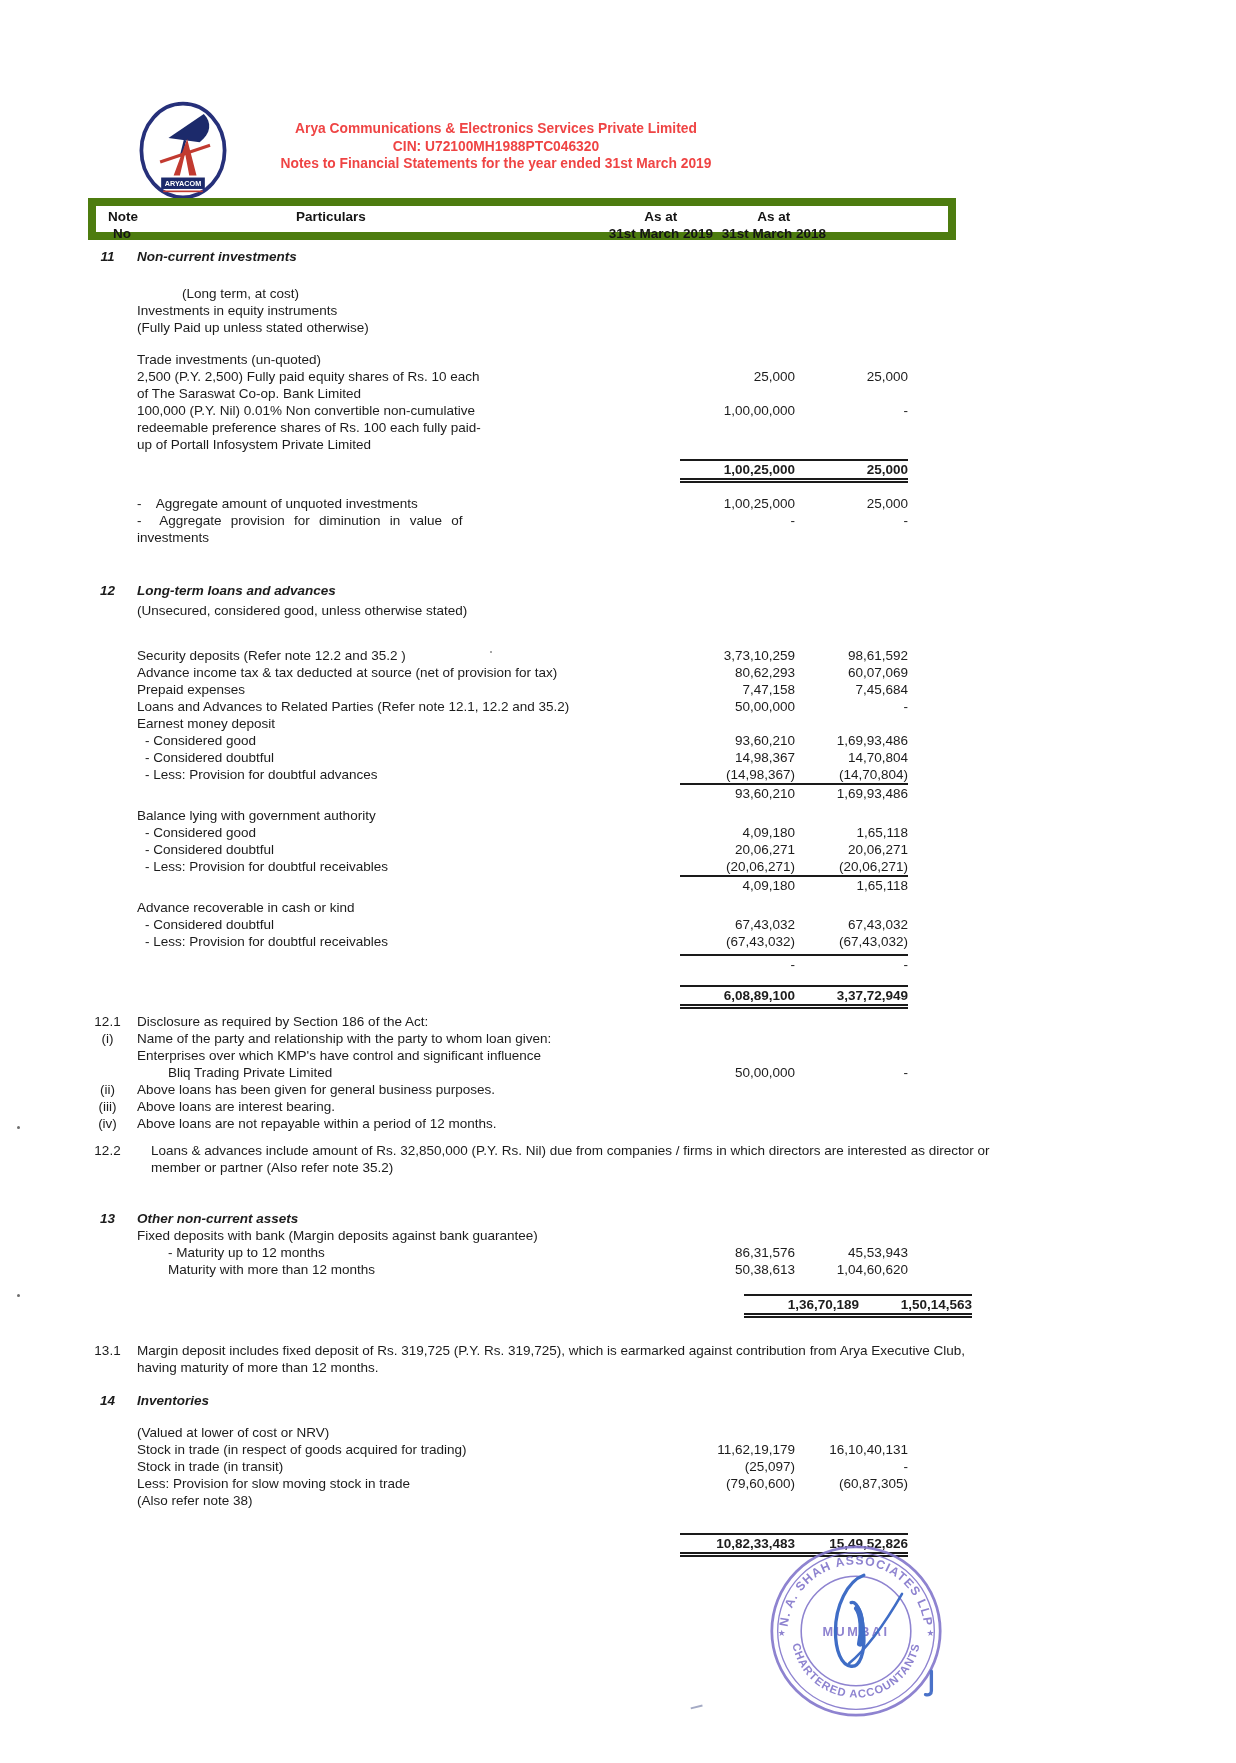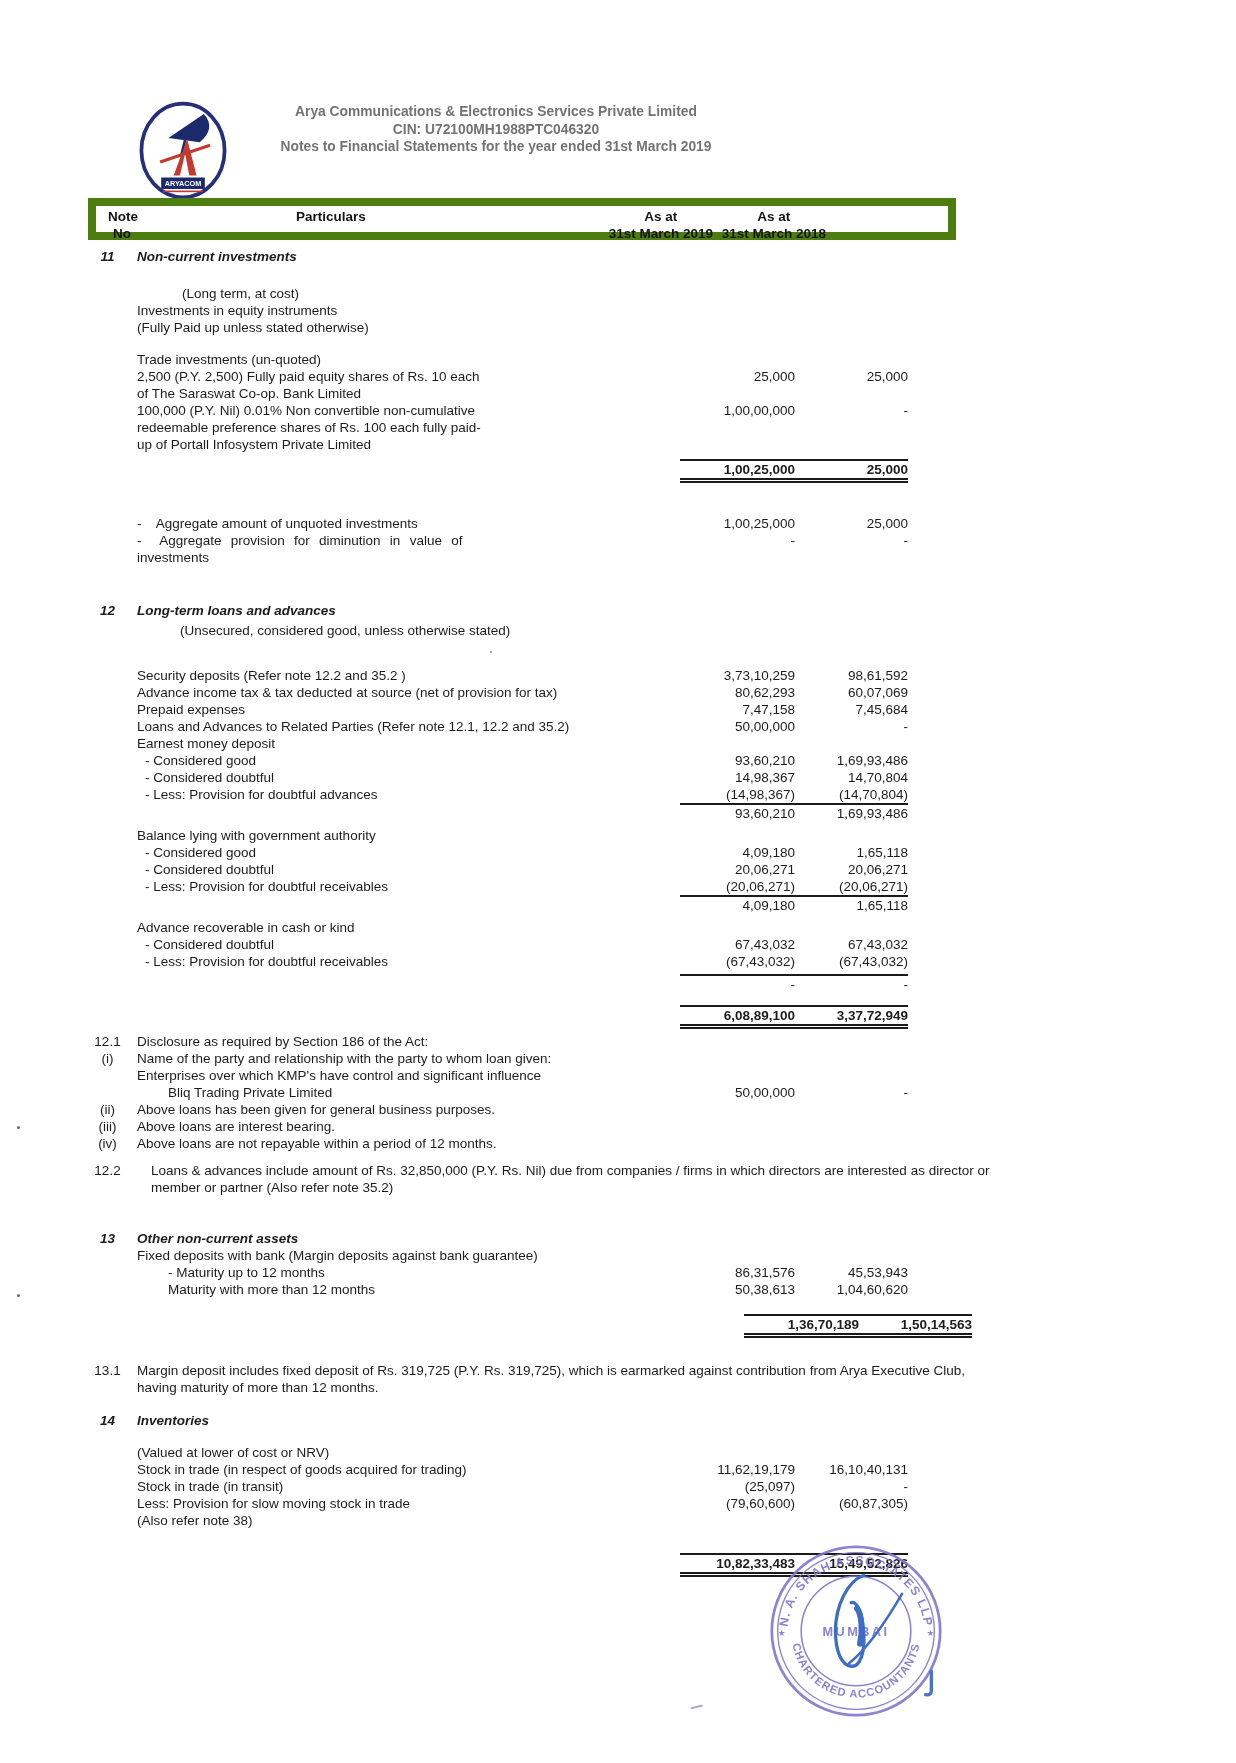--- a/index.html
+++ b/index.html
@@ -6,23 +6,23 @@
   body {
     width:1236px; height:1763px; background:#ffffff; position:relative;
     font-family:"Liberation Sans","DejaVu Sans",sans-serif; color:#1c1c1c;
     -webkit-font-smoothing:antialiased;
   }
   .page { position:absolute; inset:0; }
 
   
   .logo { position:absolute; left:131px; top:96px; width:104px; height:110px; }
   .titles {
-    position:absolute; left:140px; top:103px; width:712px;
+    position:absolute; left:140px; top:120px; width:712px;
     text-align:center; font-weight:bold; font-size:13.8px; line-height:17.5px;
-    color:#737373;
+    color:#ef4444;
   }
 
   
   .thead {
     position:absolute; left:88px; top:198px; width:868px; height:42px;
     border:8px solid #4d7c0f; box-sizing:border-box;
     font-weight:bold; font-size:13.5px; line-height:17px; color:#141414;
   }
   .th-note { position:absolute; left:12px; top:2px; }
   .th-note .l2 { padding-left:5px; }
@@ -174,21 +174,21 @@
         </div>
       </div>
       <div class="row total" style="margin-top: 6px;">
         <div class="c-note"></div>
         <div class="c-label"></div>
         <div class="c-vals">
           <div class="v19">1,00,25,000</div>
           <div class="v18">25,000</div>
         </div>
       </div>
-      <div class="row" style="margin-top: 32px; align-items: flex-end;">
+      <div class="row" style="margin-top: 12px; align-items: flex-end;">
         <div class="c-note"></div>
         <div class="c-label">-    Aggregate amount of unquoted investments</div>
         <div class="c-vals">
           <div class="v19">1,00,25,000</div>
           <div class="v18">25,000</div>
         </div>
       </div>
       <div class="row just">
         <div class="c-note"></div>
         <div class="c-label">-  Aggregate provision for diminution in value of</div>
@@ -206,21 +206,21 @@
         </div>
       </div>
       <div class="row bold" style="margin-top: 36px;">
         <div class="c-note">12</div>
         <div class="c-label">Long-term loans and advances</div>
         <div class="c-vals">
           <div class="v19"></div>
           <div class="v18"></div>
         </div>
       </div>
-      <div class="row" style="margin-top: 3px; gap: 43px;">
+      <div class="row" style="margin-top: 3px;">
         <div class="c-note"></div>
         <div class="c-label">(Unsecured, considered good, unless otherwise stated)</div>
         <div class="c-vals">
           <div class="v19"></div>
           <div class="v18"></div>
         </div>
       </div>
       <div class="row" style="margin-top: 28px;">
         <div class="c-note"></div>
         <div class="c-label">Security deposits (Refer note 12.2 and 35.2 )</div>

